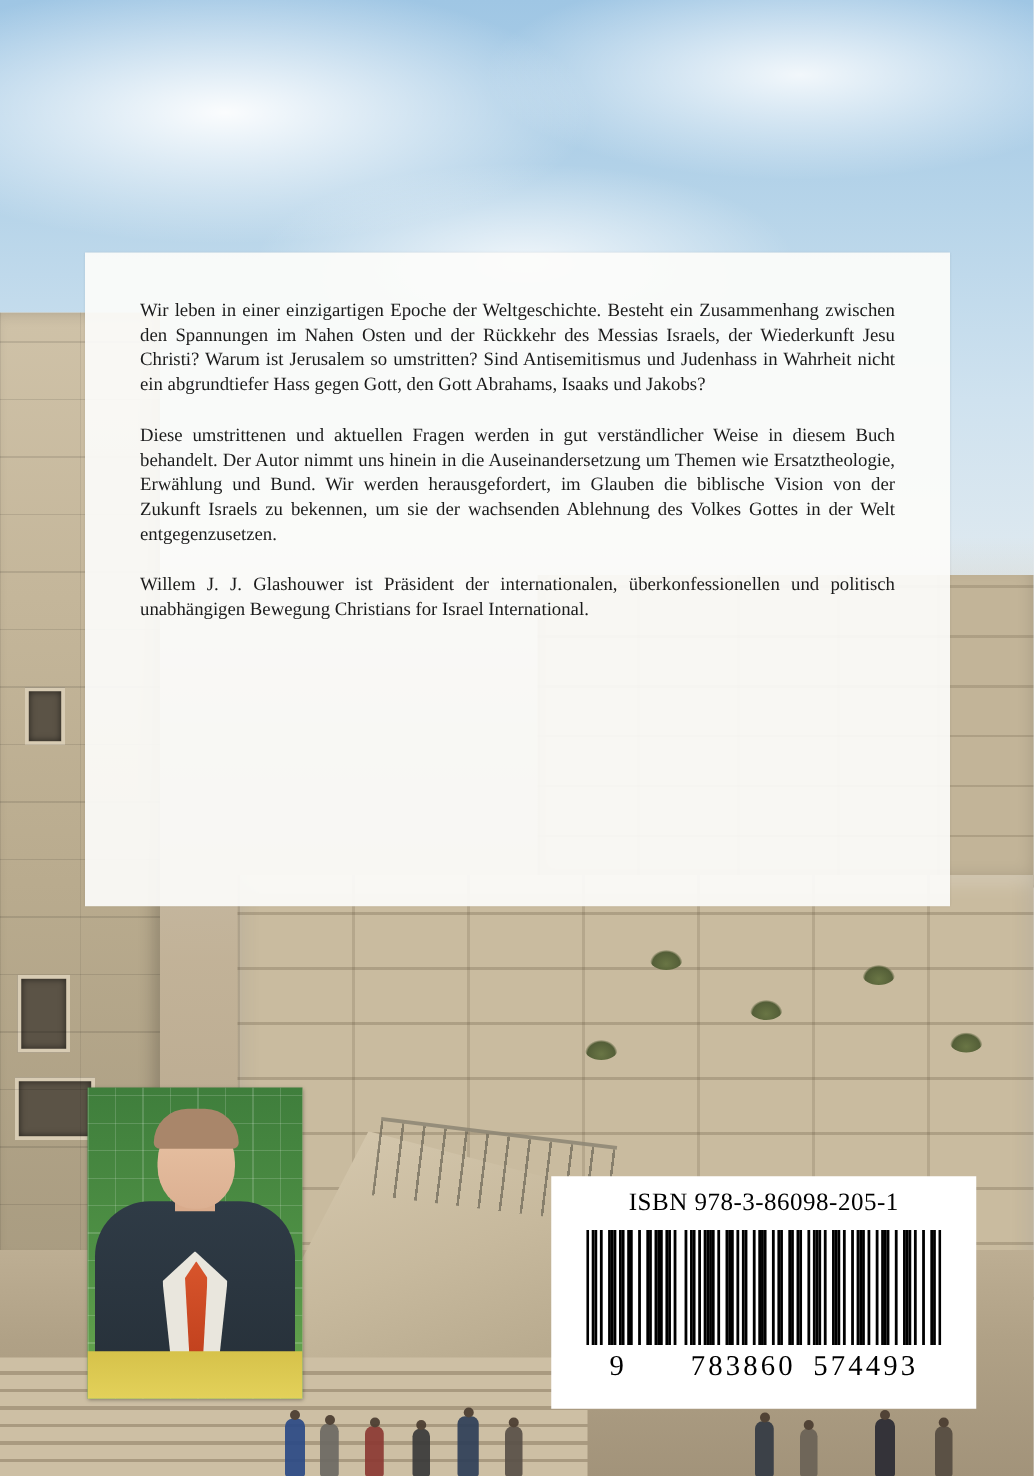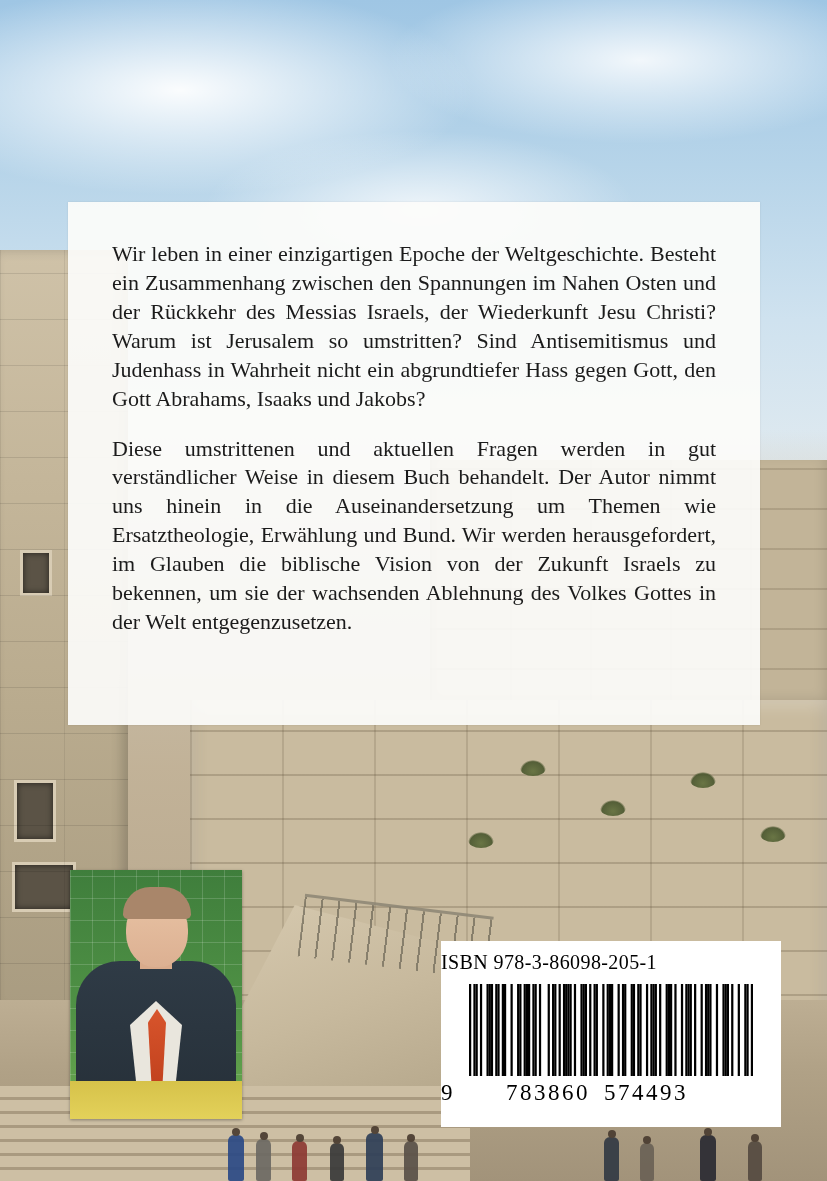--- a/index.html
+++ b/index.html
@@ -158,21 +158,21 @@
     position: absolute;
     left: 68px; top: 202px;
     width: 692px; height: 523px;
     background: rgba(252, 252, 250, 0.93);
     box-shadow: 0 0 2px rgba(0,0,0,0.10);
     box-sizing: border-box;
     padding: 38px 44px 0 44px;
   }
   #blurb-panel p {
     margin: 0 0 21px 0;
-    font-size: 22px;
+    font-size: 15px;
     line-height: 1.315;
     color: #1b1b1b;
     text-align: justify;
     text-justify: inter-word;
     hyphens: manual;
   }
   #blurb-panel p:last-child { margin-bottom: 0; }
 
   
   #author-photo {
@@ -236,21 +236,21 @@
   }
 
   
   #isbn-block {
     position: absolute;
     left: 441px; top: 941px;
     width: 340px; height: 186px;
     background: #ffffff;
     box-sizing: border-box;
     padding: 10px 0 0 0;
-    text-align: left;
+    text-align: center;
   }
   #isbn-text {
     font-family: "Liberation Serif", serif;
     font-size: 20px;
     letter-spacing: 0.4px;
     color: #000;
   }
   #barcode {
     margin: 10px auto 0 auto;
     width: 284px;
@@ -302,20 +302,21 @@
   <div class="person" style="left:366px; width:17px; height:48px; background:#2f3f58;"></div>
   <div class="person" style="left:404px; width:14px; height:40px; background:#5a5148;"></div>
   <div class="person" style="left:604px; width:15px; height:44px; background:#333a44;"></div>
   <div class="person" style="left:640px; width:14px; height:38px; background:#6b6256;"></div>
   <div class="person" style="left:700px; width:16px; height:46px; background:#2b2b33;"></div>
   <div class="person" style="left:748px; width:14px; height:40px; background:#554b41;"></div>
 
   <div id="blurb-panel">
     <p>Wir leben in einer einzigartigen Epoche der Weltgeschich­te. Besteht ein Zusammenhang zwischen den Spannungen im Nahen Osten und der Rückkehr des Messias Israels, der Wiederkunft Jesu Christi? Warum ist Jerusalem so umstrit­ten? Sind Antisemitismus und Judenhass in Wahrheit nicht ein abgrundtiefer Hass gegen Gott, den Gott Abrahams, Isaaks und Jakobs?</p>
     <p>Diese umstrittenen und aktuellen Fragen werden in gut verständlicher Weise in diesem Buch behandelt. Der Autor nimmt uns hinein in die Auseinandersetzung um Themen wie Ersatztheologie, Erwählung und Bund. Wir werden herausgefordert, im Glauben die biblische Vision von der Zukunft Israels zu bekennen, um sie der wachsenden Ab­lehnung des Volkes Gottes in der Welt entgegenzusetzen.</p>
+    <p>Willem J. J. Glashouwer ist Präsident der internationalen, überkonfessionellen und politisch unabhängigen Bewe­gung Christians for Israel International.</p>
   </div>
 
   <div id="author-photo">
     <div class="grid"></div>
     <div class="suit"></div>
     <div class="shirt"></div>
     <div class="tie"></div>
     <div class="neck"></div>
     <div class="head"></div>
     <div class="hair"></div>

